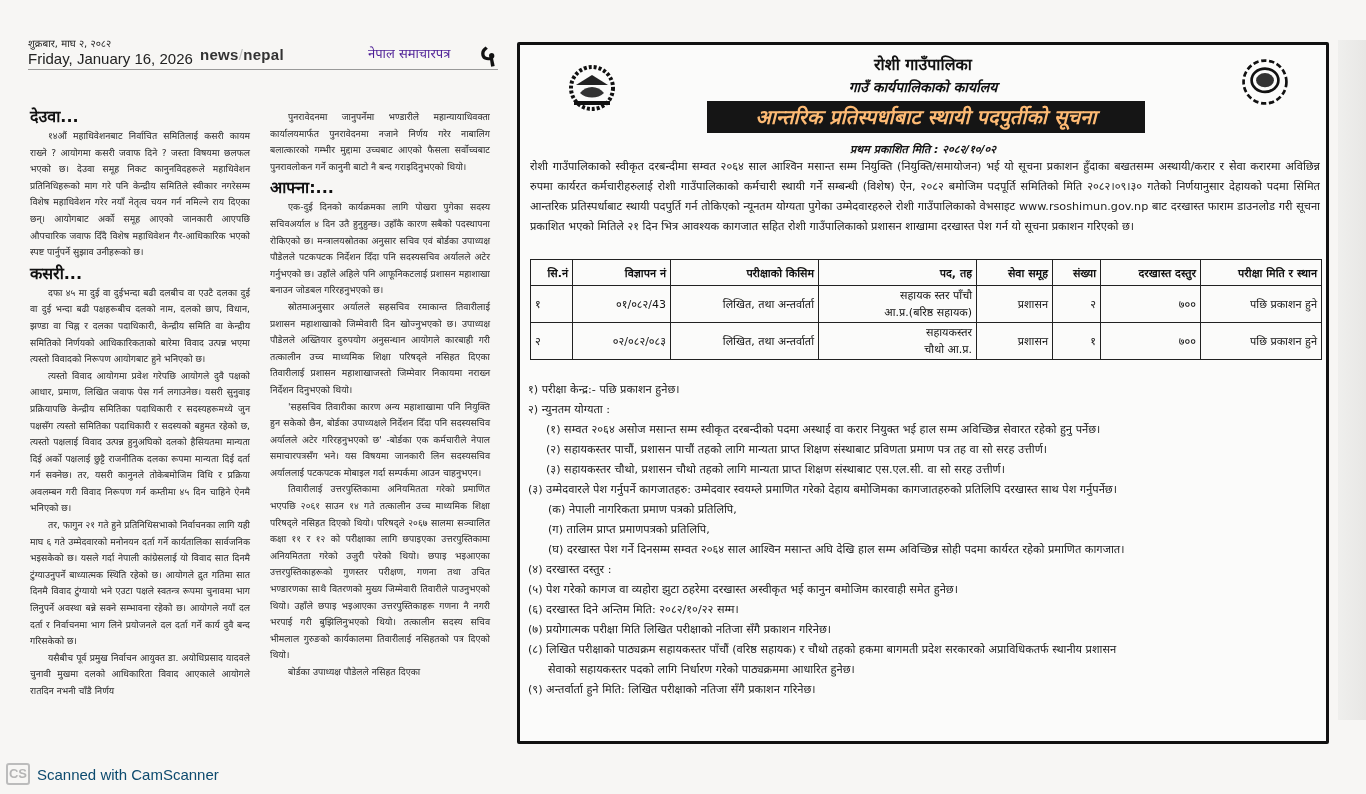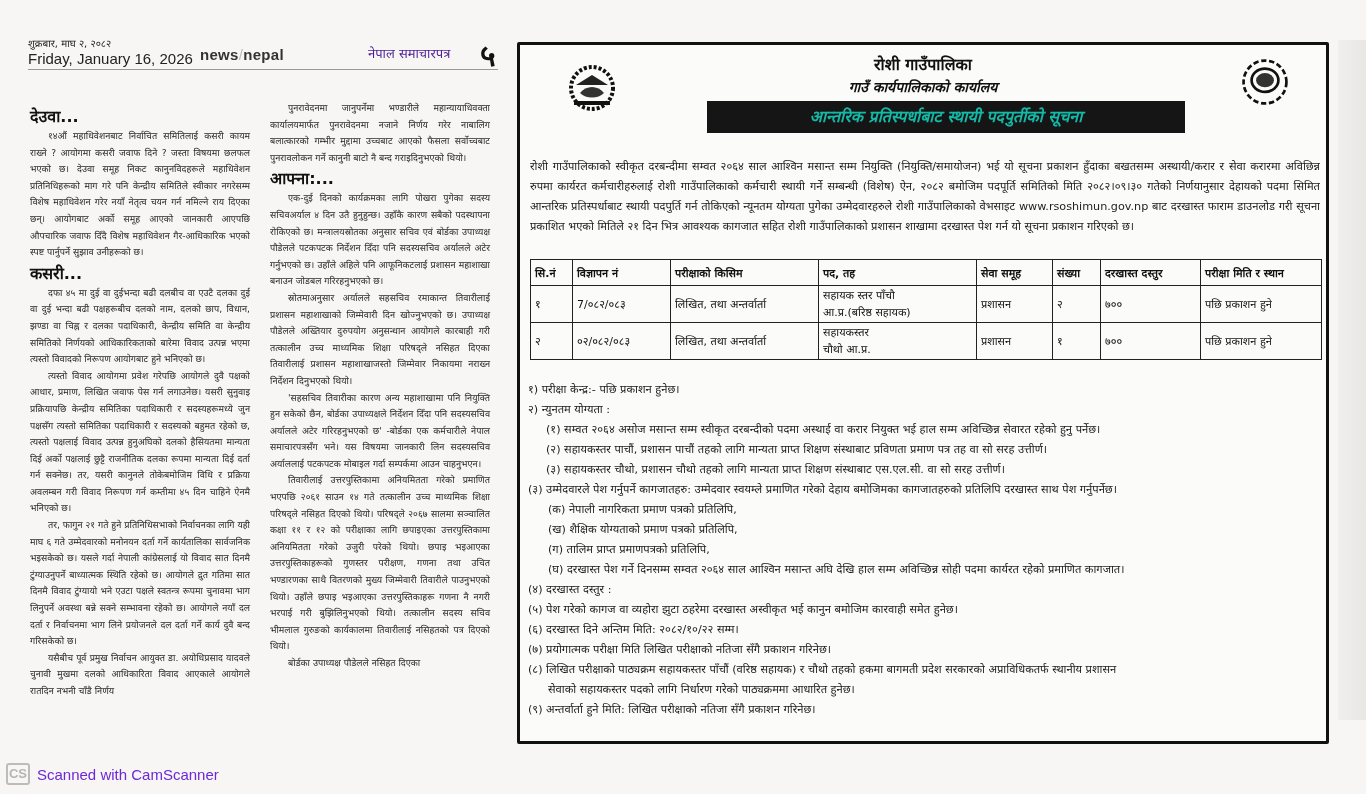--- a/index.html
+++ b/index.html
@@ -13,55 +13,55 @@
   .np-date-np { position: absolute; left: 0; top: 0; font-size: 10px; color: #222; }
   .np-date-en { position: absolute; left: 0; top: 14px; font-family: "Liberation Sans", sans-serif; font-size: 15px; color: #222; }
   .np-brand { position: absolute; left: 172px; top: 10px; font-family: "Liberation Sans", sans-serif; font-size: 15px; font-weight: bold; color: #333; letter-spacing: 0.3px; }
   .np-brand .sl { color: #bbb; font-weight: normal; }
   .np-source { position: absolute; left: 340px; top: 8px; font-size: 13px; color: #4c1d95; }
   .np-page { position: absolute; left: 452px; top: -2px; font-size: 30px; font-weight: bold; color: #111; }
 
   
   .col { position: absolute; top: 104px; width: 220px; font-size: 9.2px; line-height: 16.6px; color: #2a2a2a; text-align: justify; }
   .col-1 { left: 30px; }
-  .col-2 { left: 270px; top: 100px; }
+  .col-2 { left: 270px; top: 109px; }
   .col h3 { font-size: 16px; line-height: 22px; font-weight: bold; color: #111; margin: 2px 0 0 0; }
   .col p { text-indent: 18px; }
 
   
   .notice { position: absolute; left: 517px; top: 42px; width: 812px; height: 702px; border: 3px solid #111; border-radius: 2px; background: #fbfbfa; }
   .notice .logo { position: absolute; width: 56px; height: 50px; }
   .logo-left { left: 44px; top: 18px; }
   .logo-right { left: 717px; top: 12px; }
   .n-title { position: absolute; left: 0; width: 100%; text-align: center; font-weight: bold; color: #111; }
   .n-org { top: 8px; font-size: 16px; }
   .n-office { top: 32px; font-size: 14px; font-style: italic; }
-  .n-banner { position: absolute; left: 187px; top: 56px; width: 478px; height: 32px; background: #151515; color: #14b8a6; font-size: 16px; font-weight: bold; font-style: italic; text-align: center; line-height: 32px; }
+  .n-banner { position: absolute; left: 187px; top: 56px; width: 438px; height: 32px; background: #151515; color: #fdba74; font-size: 20px; font-weight: bold; font-style: italic; text-align: center; line-height: 32px; }
   .n-date { top: 96px; font-size: 11px; font-style: italic; }
 
   .n-intro { position: absolute; left: 10px; top: 112px; width: 790px; font-size: 11.2px; line-height: 20px; text-align: justify; color: #1c1c1c; }
 
   .n-table { position: absolute; left: 10px; top: 214px; width: 792px; border-collapse: collapse; font-size: 11px; color: #111; }
-  .n-table th, .n-table td { border: 1.5px solid #222; text-align: left; padding: 0 4px; }
+  .n-table th, .n-table td { border: 1.5px solid #222; text-align: right; padding: 0 4px; }
   .n-table th { height: 26px; font-weight: bold; }
   .n-table td { height: 37px; line-height: 17px; }
   .n-table td.left { text-align: left; }
 
   .n-list { position: absolute; left: 8px; top: 335px; width: 800px; font-size: 11.2px; line-height: 20px; color: #1c1c1c; }
   .n-list .row { white-space: nowrap; }
   .n-list .ind1 { padding-left: 18px; }
   .n-list .ind2 { padding-left: 20px; }
   .n-list .ind3 { padding-left: 20px; }
 
   .edge-r { position: absolute; left: 1338px; top: 40px; width: 28px; height: 680px; background: linear-gradient(90deg, #ededeb, #e4e3e1); opacity: 0.8; }
 
   
   .cs { position: absolute; left: 6px; top: 762px; height: 24px; display: flex; align-items: center; gap: 7px; }
   .cs-badge { width: 24px; height: 22px; border: 2px solid #bcbcbc; border-radius: 3px; font-family: "Liberation Sans", sans-serif; font-size: 13px; font-weight: bold; color: #b5b5b5; text-align: center; line-height: 18px; }
-  .cs-text { font-family: "Liberation Sans", sans-serif; font-size: 15px; color: #6d28d9; }
+  .cs-text { font-family: "Liberation Sans", sans-serif; font-size: 15px; color: #0c4a6e; }
 </style>
 </head>
 <body>
 
 <div class="page">
 
   <div class="np-header">
     <div class="np-date-np">शुक्रबार, माघ २, २०८२</div>
     <div class="np-date-en">Friday, January 16, 2026</div>
     <div class="np-brand">
@@ -102,40 +102,41 @@
     </svg>
     <svg class="logo logo-right" viewBox="0 0 56 56">
       <circle cx="28" cy="28" r="24" fill="none" stroke="#111" stroke-width="3" stroke-dasharray="6 3"></circle>
       <ellipse cx="28" cy="26" rx="15" ry="13" fill="none" stroke="#111" stroke-width="3"></ellipse>
       <ellipse cx="28" cy="26" rx="10" ry="8" fill="#333"></ellipse>
     </svg>
 
     <div class="n-title n-org">रोशी गाउँपालिका</div>
     <div class="n-title n-office">गाउँ कार्यपालिकाको कार्यालय</div>
     <div class="n-banner">आन्तरिक प्रतिस्पर्धाबाट स्थायी पदपुर्तीको सूचना</div>
+    <div class="n-title n-date">प्रथम प्रकाशित मिति : २०८२/१०/०२</div>
 
     <div class="n-intro">रोशी गाउँपालिकाको स्वीकृत दरबन्दीमा सम्वत २०६४ साल आश्विन मसान्त सम्म नियुक्ति (नियुक्ति/समायोजन) भई यो सूचना प्रकाशन हुँदाका बखतसम्म अस्थायी/करार र सेवा करारमा अविछिन्न रुपमा कार्यरत कर्मचारीहरुलाई रोशी गाउँपालिकाको कर्मचारी स्थायी गर्ने सम्बन्धी (विशेष) ऐन, २०८२ बमोजिम पदपूर्ति समितिको मिति २०८२।०९।३० गतेको निर्णयानुसार देहायको पदमा सिमित आन्तरिक प्रतिस्पर्धाबाट स्थायी पदपुर्ति गर्न तोकिएको न्यूनतम योग्यता पुगेका उम्मेदवारहरुले रोशी गाउँपालिकाको वेभसाइट www.rsoshimun.gov.np बाट दरखास्त फाराम डाउनलोड गरी सूचना प्रकाशित भएको मितिले २१ दिन भित्र आवश्यक कागजात सहित रोशी गाउँपालिकाको प्रशासन शाखामा दरखास्त पेश गर्न यो सूचना प्रकाशन गरिएको छ।</div>
 
     <table class="n-table">
       <thead>
         <tr>
           <th style="width:42px">सि.नं</th>
           <th style="width:98px">विज्ञापन नं</th>
           <th style="width:148px">परीक्षाको किसिम</th>
           <th style="width:158px">पद, तह</th>
           <th style="width:76px">सेवा समूह</th>
           <th style="width:48px">संख्या</th>
           <th style="width:100px">दरखास्त दस्तुर</th>
           <th>परीक्षा मिति र स्थान</th>
         </tr>
       </thead>
       <tbody>
         <tr>
           <td class="left">१</td>
-          <td>7/०८२/०८३</td>
+          <td>०१/०८२/43</td>
           <td>लिखित, तथा अन्तर्वार्ता</td>
           <td>
               <div>सहायक स्तर पाँचौ</div>
               <div>आ.प्र.(बरिष्ठ सहायक)</div>
             </td>
           <td>प्रशासन</td>
           <td>२</td>
           <td>७००</td>
           <td>पछि प्रकाशन हुने</td>
         </tr>
@@ -156,21 +157,20 @@
     </table>
 
     <div class="n-list">
       <div class="row">१)  परीक्षा केन्द्र:- पछि प्रकाशन हुनेछ।</div>
       <div class="row">२)  न्युनतम योग्यता :</div>
       <div class="row ind1">(१) सम्वत २०६४ असोज मसान्त सम्म स्वीकृत दरबन्दीको पदमा अस्थाई वा करार नियुक्त भई हाल सम्म अविच्छिन्न सेवारत रहेको हुनु पर्नेछ।</div>
       <div class="row ind1">(२) सहायकस्तर पाचौं, प्रशासन पाचौं तहको लागि मान्यता प्राप्त शिक्षण संस्थाबाट प्रविणता प्रमाण पत्र तह वा सो सरह उत्तीर्ण।</div>
       <div class="row ind1">(३) सहायकस्तर चौथो, प्रशासन चौथो तहको लागि मान्यता प्राप्त शिक्षण संस्थाबाट एस.एल.सी. वा सो सरह उत्तीर्ण।</div>
       <div class="row">(३) उम्मेदवारले पेश गर्नुपर्ने कागजातहरु: उम्मेदवार स्वयम्ले प्रमाणित गरेको देहाय बमोजिमका कागजातहरुको प्रतिलिपि दरखास्त साथ पेश गर्नुपर्नेछ।</div>
       <div class="row ind2">(क) नेपाली नागरिकता प्रमाण पत्रको प्रतिलिपि,</div>
-      <div class="row ind2">(ख) शैक्षिक योग्यताको प्रमाण पत्रको प्रतिलिपि,</div>
       <div class="row ind2">(ग) तालिम प्राप्त प्रमाणपत्रको प्रतिलिपि,</div>
       <div class="row ind2">(घ) दरखास्त पेश गर्ने दिनसम्म सम्वत २०६४ साल आश्विन मसान्त अघि देखि हाल सम्म अविच्छिन्न सोही पदमा कार्यरत रहेको प्रमाणित कागजात।</div>
       <div class="row">(४) दरखास्त दस्तुर :</div>
       <div class="row">(५) पेश गरेको कागज वा व्यहोरा झुटा ठहरेमा दरखास्त अस्वीकृत भई कानुन बमोजिम कारवाही समेत हुनेछ।</div>
       <div class="row">(६) दरखास्त दिने अन्तिम मिति: २०८२/१०/२२ सम्म।</div>
       <div class="row">(७) प्रयोगात्मक परीक्षा मिति लिखित परीक्षाको नतिजा सँगै प्रकाशन गरिनेछ।</div>
       <div class="row">(८) लिखित परीक्षाको पाठ्यक्रम सहायकस्तर पाँचौं (वरिष्ठ सहायक) र चौथो तहको हकमा बागमती प्रदेश सरकारको अप्राविधिकतर्फ स्थानीय प्रशासन</div>
       <div class="row ind3">सेवाको सहायकस्तर पदको लागि निर्धारण गरेको पाठ्यक्रममा आधारित हुनेछ।</div>
       <div class="row">(९) अन्तर्वार्ता हुने मिति: लिखित परीक्षाको नतिजा सँगै प्रकाशन गरिनेछ।</div>
     </div>

